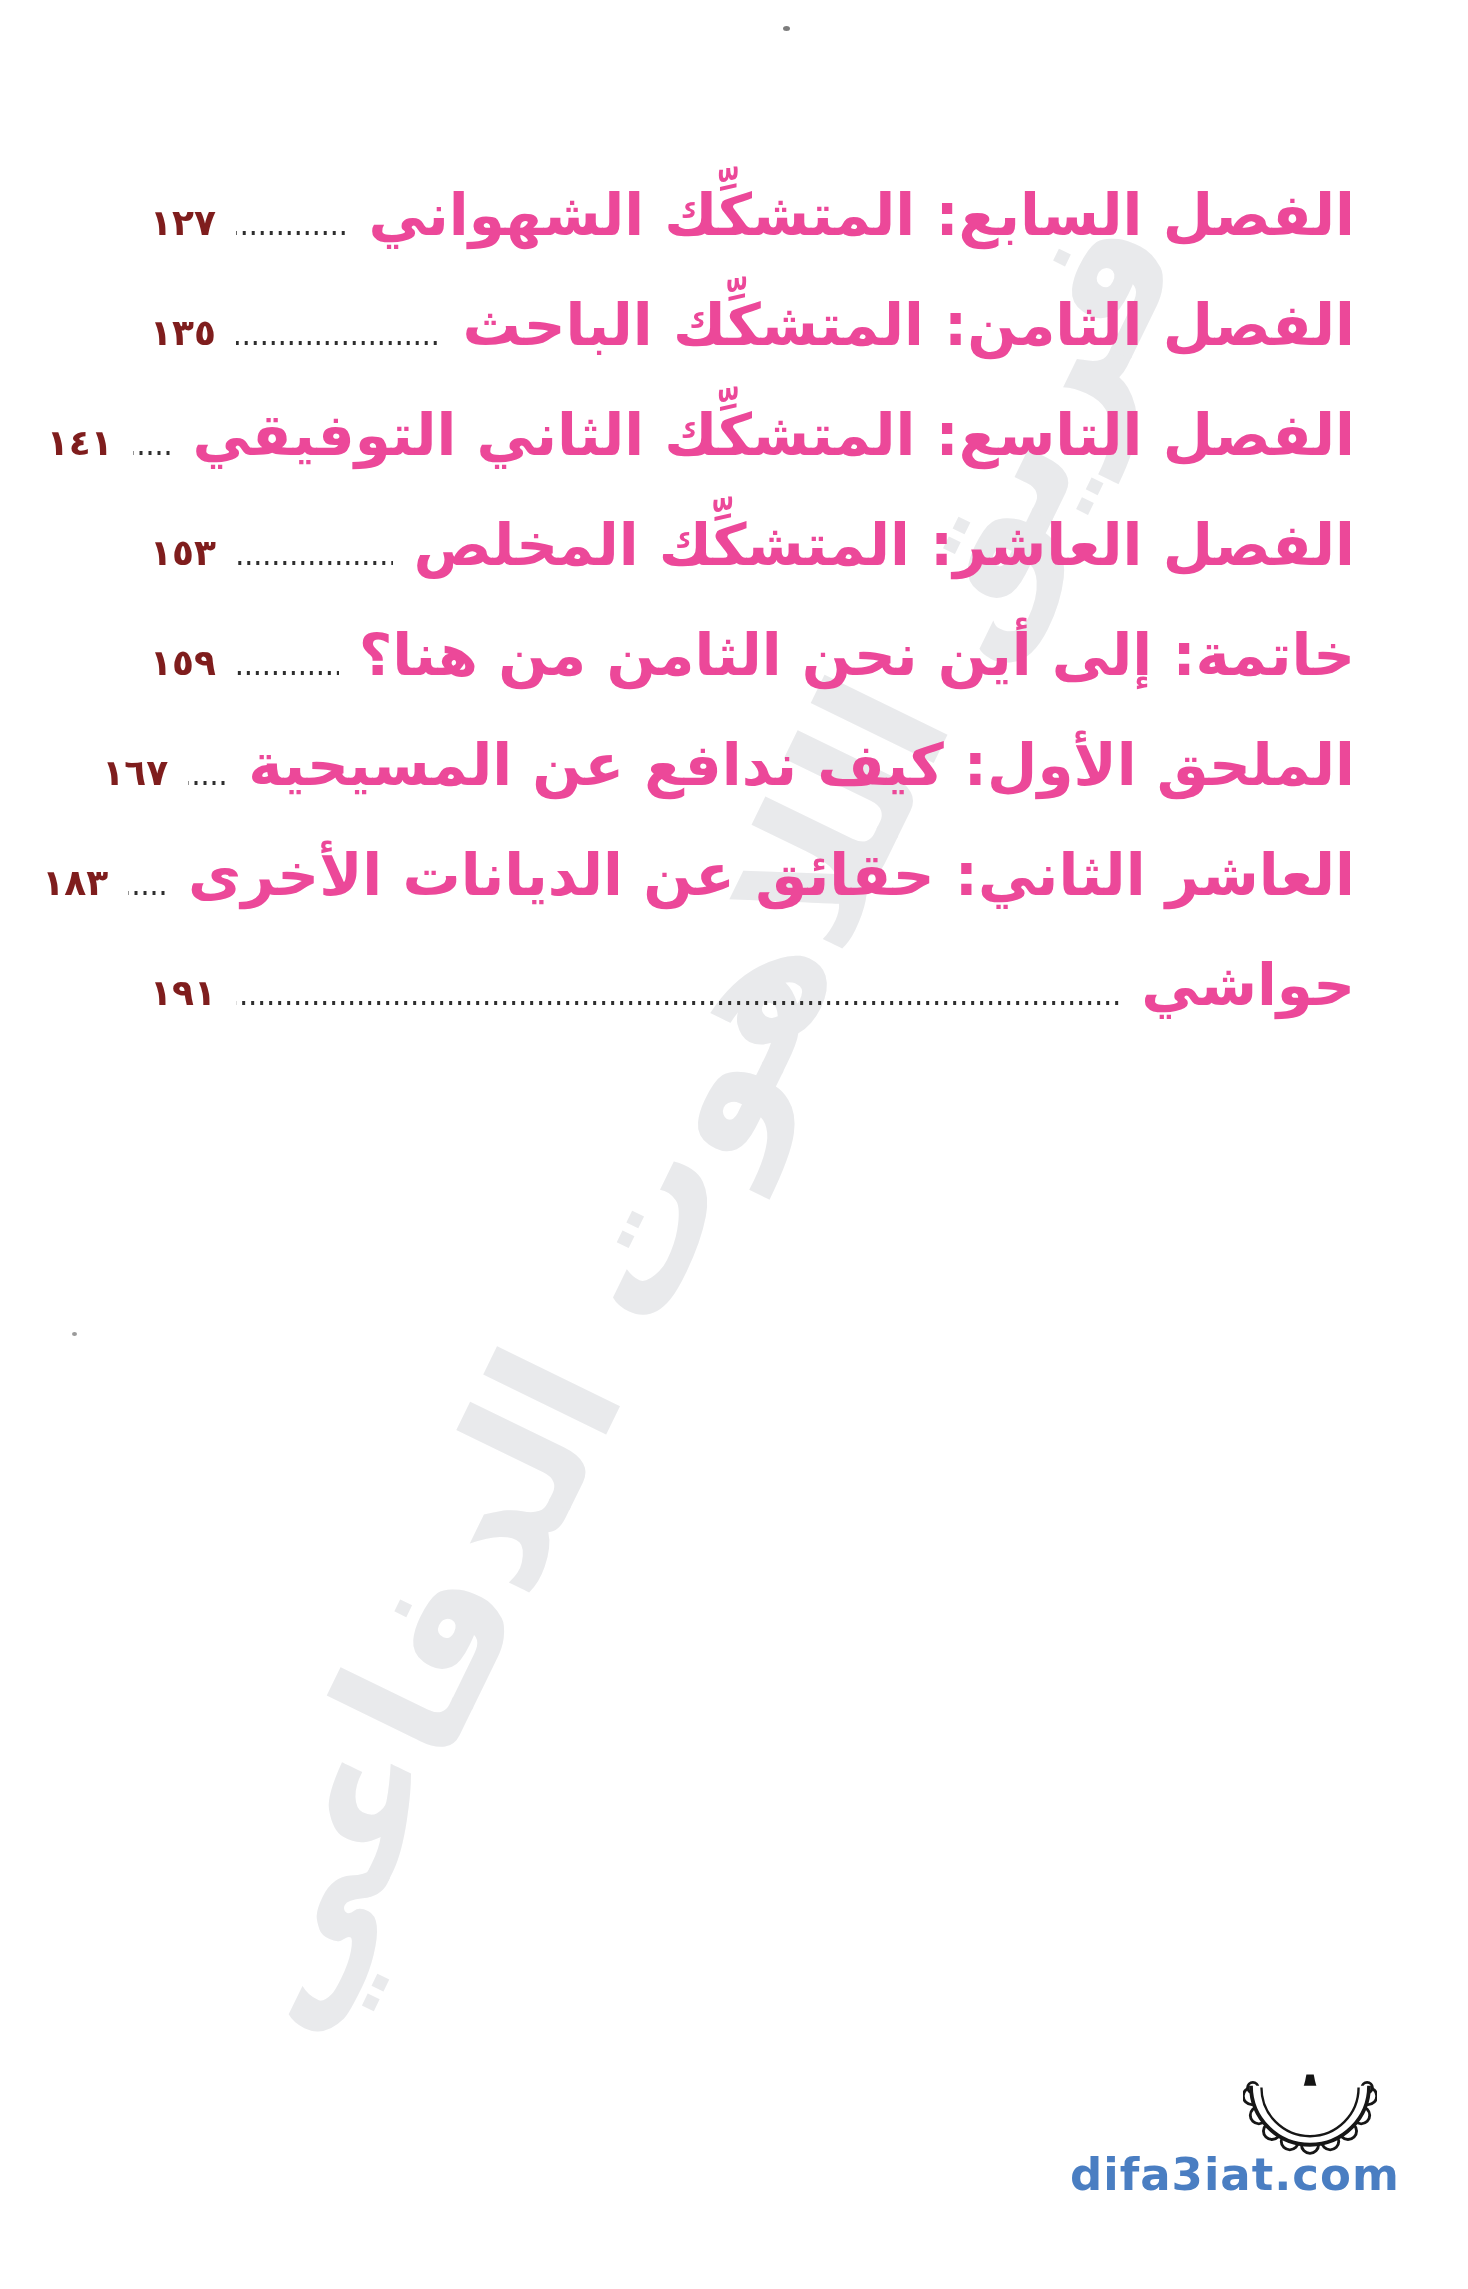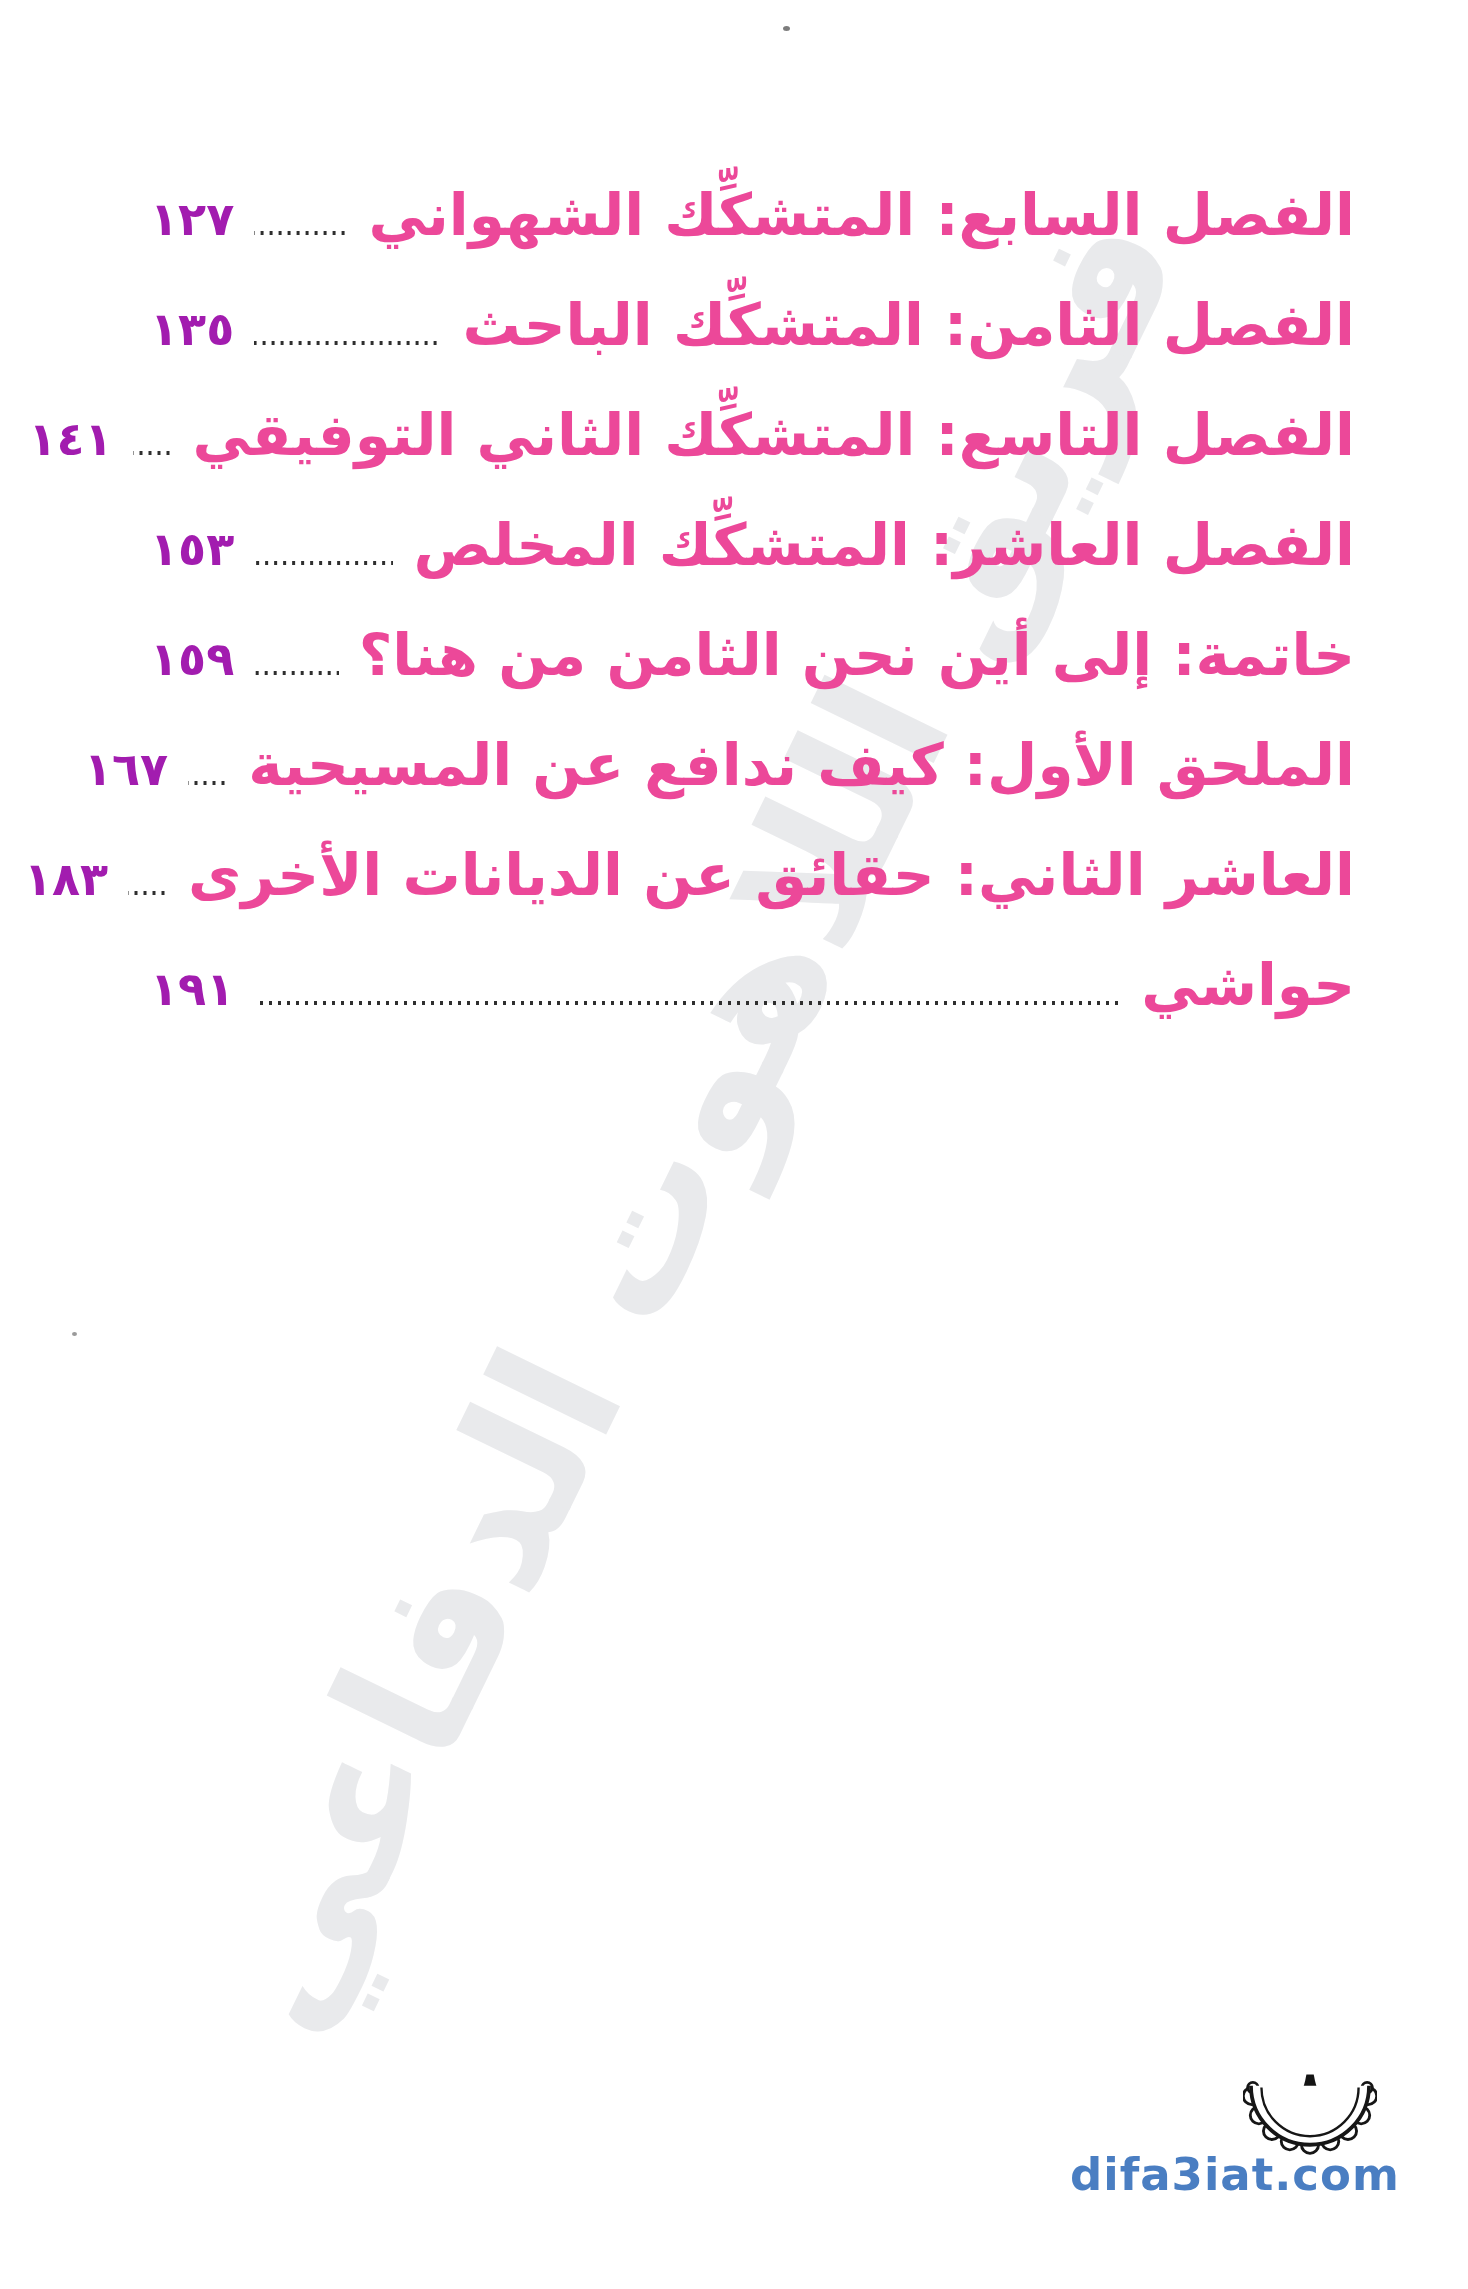--- a/index.html
+++ b/index.html
@@ -49,23 +49,23 @@
     display:inline-block;
     height:4px;
     margin:0 20px;
     background-image:repeating-linear-gradient(90deg,#2e2e2e 0 3px,transparent 3px 9px);
     background-repeat:repeat-x;
     background-position:bottom;
     background-size:9px 4px;
     min-width:40px;
   }
   .toc-page{
-    font-size:46px;
+    font-size:36px;
     font-weight:700;
-    color:#a21caf;
+    color:#7f1d1d;
     letter-spacing:8px;
     white-space:nowrap;
   }
   
   .seal{
     position:absolute;
     left:1243px;top:2062px;
     width:134px;height:104px;
     z-index:2;
   }

